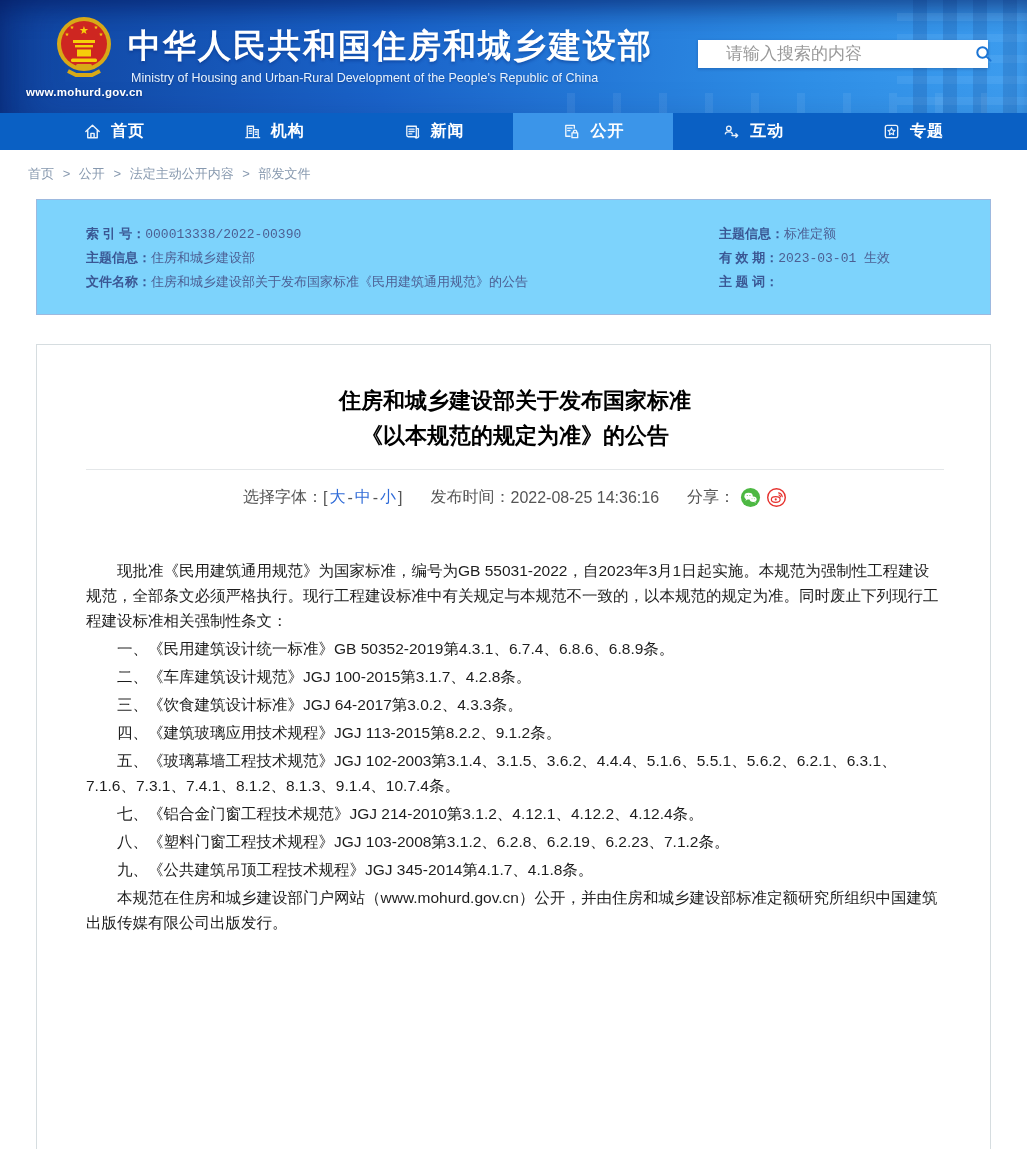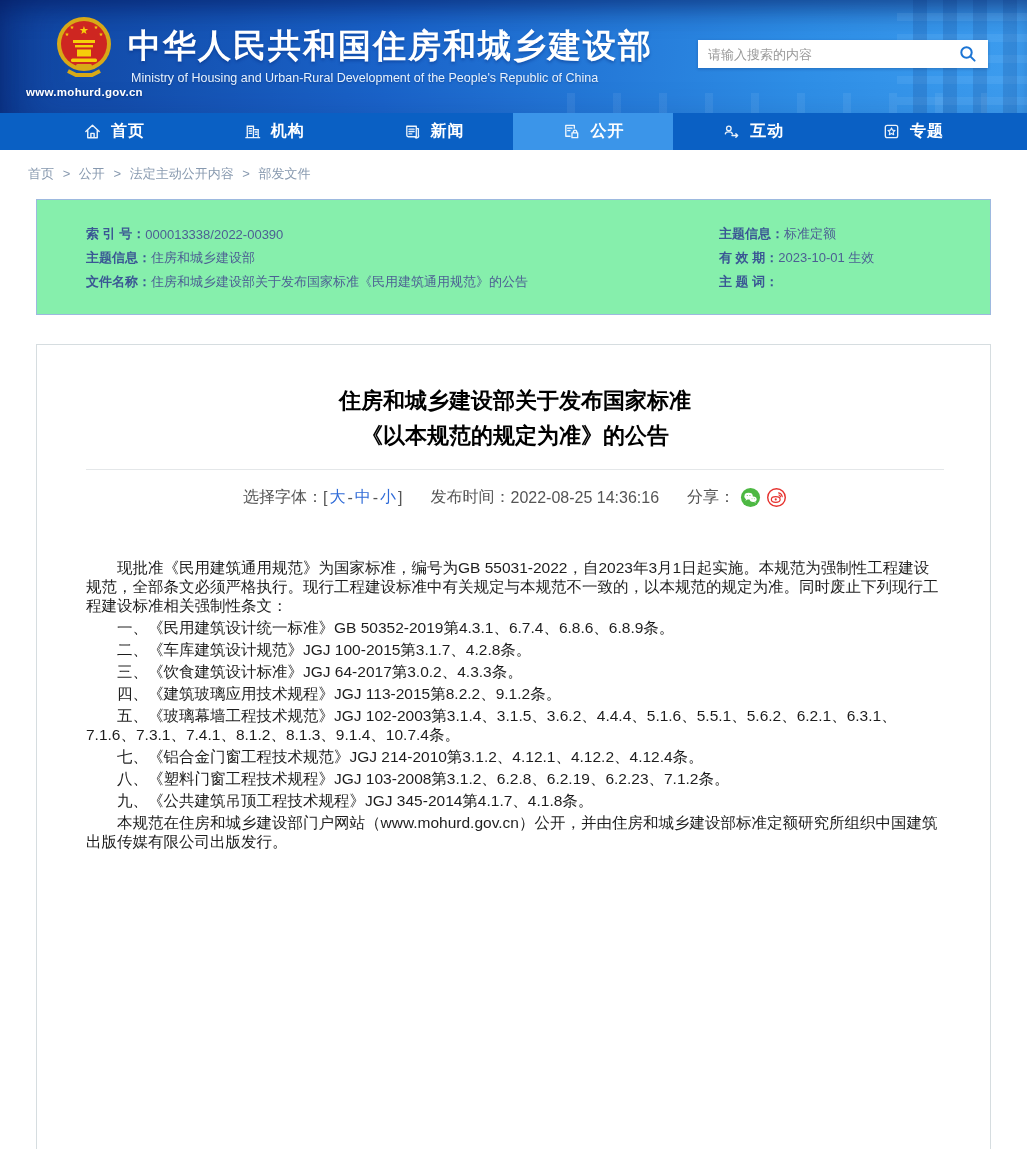--- a/index.html
+++ b/index.html
@@ -38,64 +38,64 @@
   }
   .head-sub {
     position: absolute; left: 131px; top: 71px; color: #E8F3FE; font-size: 12.5px;
     white-space: nowrap; text-shadow: 0 1px 2px rgba(0,30,90,.4);
   }
   .search-box {
     position: absolute; left: 698px; top: 40px; width: 290px; height: 28px;
     background: #fff; display: flex; align-items: stretch; box-shadow: 0 1px 3px rgba(0,20,70,.25);
   }
   .search-box input {
-    flex: 1; border: none; outline: none; padding: 0 10px; font-size: 13px;
+    flex: 1; border: none; outline: none; padding: 0 28px; font-size: 17px;
     color: #a21caf; font-family: inherit;
   }
   .search-box input::placeholder { color: #999; }
   .search-btn { width: 40px; border: none; background: transparent; cursor: pointer;
     display: flex; align-items: center; justify-content: center; }
   
   .nav { height: 37px; background: #0A60C4; display: flex; padding: 0 34px; }
   .nav-item {
     flex: 1; display: flex; align-items: center; justify-content: center; gap: 9px;
     color: #fff; font-size: 16px; font-weight: bold; cursor: pointer; letter-spacing: 1px;
   }
   .nav-item.active { background: #3B95E9; }
   .nav-item svg { display: block; opacity: .92; }
   
   .breadcrumb { margin: 15px 0 0 28px; font-size: 13px; color: #8799AF; }
   .breadcrumb a { color: #8799AF; text-decoration: none; cursor: pointer; }
   .crumb-sep { margin: 0 5px; }
   
   .meta-box {
-    margin: 16px 36px 0; border: 1px solid #9DB9DF; background: #86efac;
+    margin: 16px 36px 0; border: 1px solid #9DB9DF; background: #7dd3fc;
     padding: 22px 0 20px 49px; display: flex;
   }
   .meta-col-left { width: 633px; }
   .meta-col-right { flex: 1; }
   .meta-row { height: 24px; display: flex; align-items: center; font-size: 13px; }
   .meta-label { color: #3A5794; font-weight: bold; white-space: pre; }
-  .meta-value { color: #4C5F93; white-space: pre; }
+  .meta-value { color: #4C5F93; white-space: pre; font-family: Liberation Mono, monospace; }
   
   .article-box {
     margin: 29px 36px 0; border: 1px solid #D6DDE0; background: #fff;
     padding: 38px 46px 70px 49px; min-height: 830px;
   }
   .article-title { text-align: center; font-size: 22px; font-weight: bold; color: #000; line-height: 35px; }
   .article-divider { margin-top: 16px; border-top: 1px solid #E4E7E9; }
   .article-meta {
     margin-top: 17px; display: flex; align-items: center; justify-content: center;
     font-size: 16px; color: #555;
   }
   .article-meta .seg { margin: 0 14px; display: flex; align-items: center; }
   .font-size-link { color: #2F6BD8; text-decoration: none; cursor: pointer; margin: 0 2px; }
   .share-icon { display: inline-block; margin-left: 5px; cursor: pointer; line-height: 0; }
   .article-body { margin-top: 50px; font-size: 15.5px; color: #1D1D1D; }
-  .article-body p { text-indent: 2em; line-height: 19px; margin-bottom: 3px; }
+  .article-body p { text-indent: 2em; line-height: 25px; margin-bottom: 3px; }
 </style>
 </head>
 <body>
 
 <div class="header">
   <div class="building-deco"></div>
   <div class="arches-deco"></div>
 
   <svg class="emblem" viewBox="0 0 56 64">
     <circle cx="28" cy="29" r="27" fill="#D8A917"></circle>
@@ -195,21 +195,21 @@
       <span class="meta-value">住房和城乡建设部关于发布国家标准《民用建筑通用规范》的公告</span>
     </div>
   </div>
   <div class="meta-col-right">
     <div class="meta-row">
       <span class="meta-label">主题信息：</span>
       <span class="meta-value">标准定额</span>
     </div>
     <div class="meta-row">
       <span class="meta-label">有 效 期：</span>
-      <span class="meta-value">2023-10-01 生效</span>
+      <span class="meta-value">2023-03-01 生效</span>
     </div>
     <div class="meta-row">
       <span class="meta-label">主 题 词：</span>
       <span class="meta-value"></span>
     </div>
   </div>
 </div>
 
 <div class="article-box">
   <div class="article-title">

